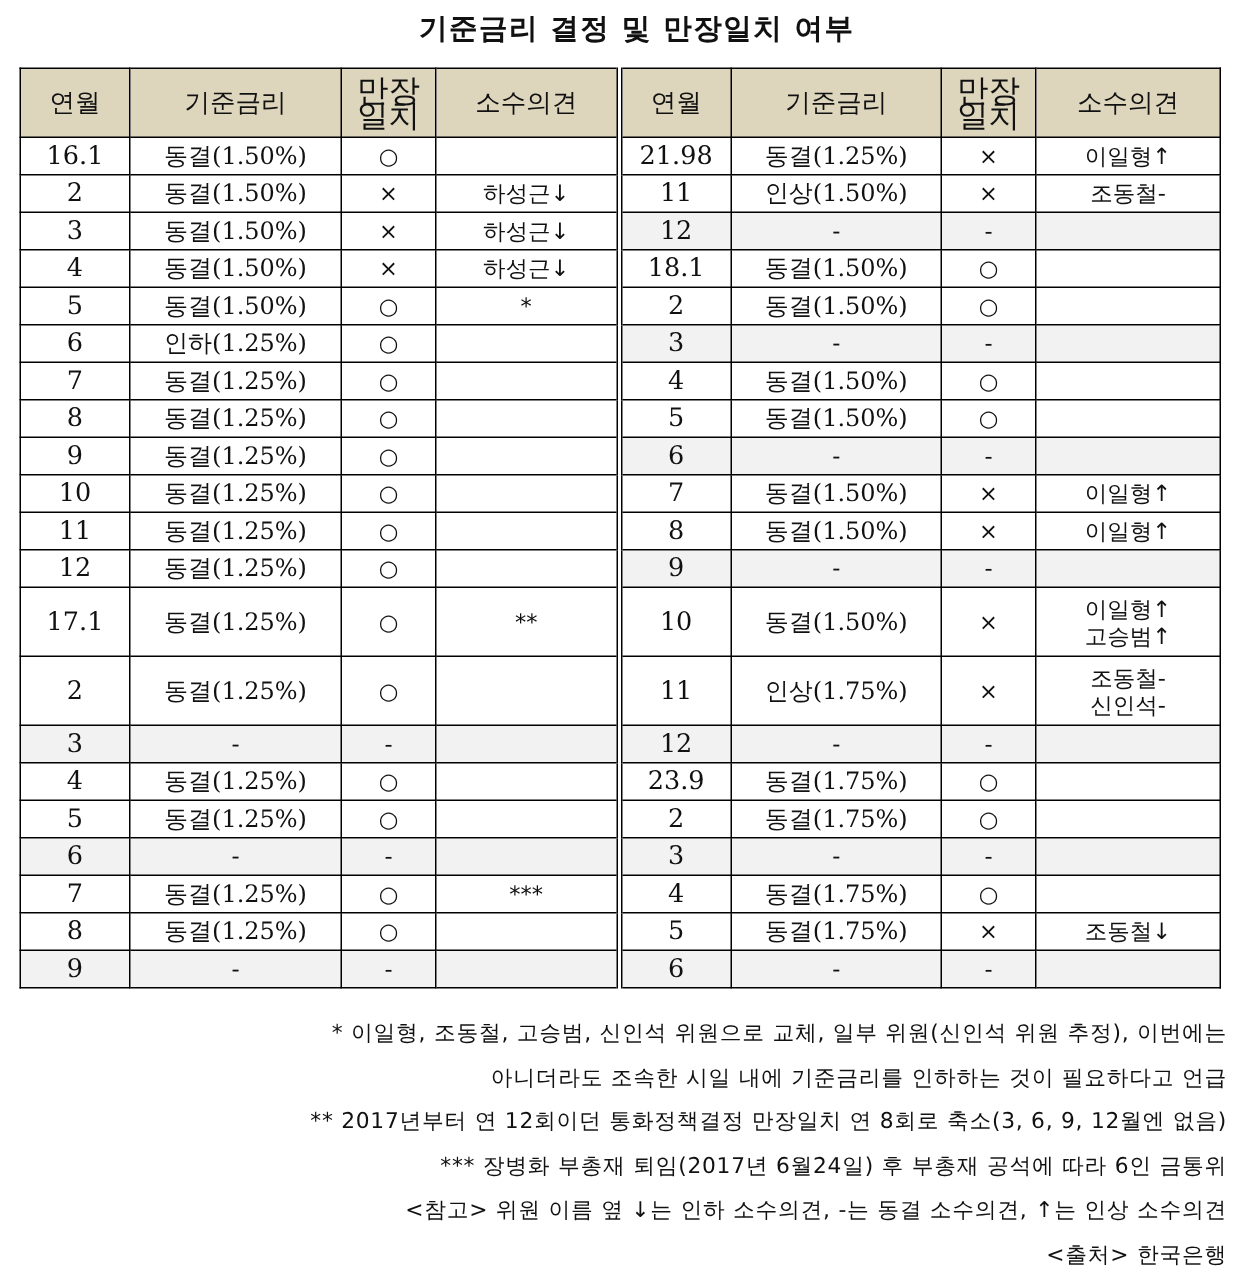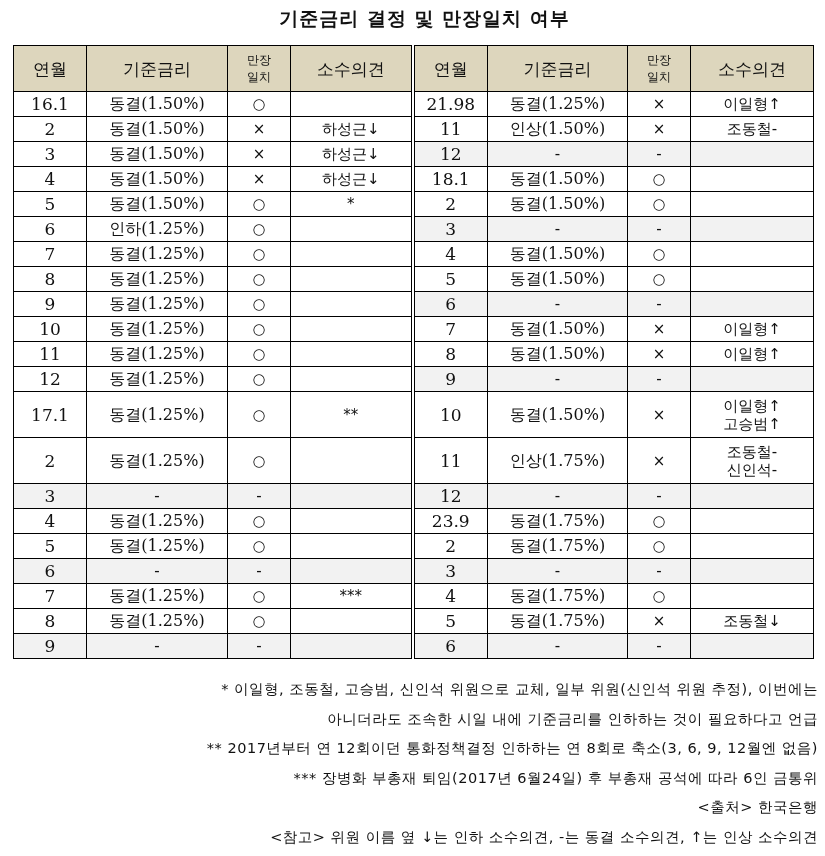--- a/index.html
+++ b/index.html
@@ -19,21 +19,21 @@
     font-size: 16px;
   }
   table.rates td, table.rates th {
     border: 1px solid #000; padding: 0; text-align: center; vertical-align: middle;
     overflow: hidden; white-space: nowrap; line-height: 18px;
   }
   table.rates th {
     background: #ddd6bd; font-weight: normal;
     font-family: "DejaVu Sans", sans-serif; font-size: 17px; height: 45px;
   }
-  table.rates th.stack { font-size: 12px; line-height: 17px; }
+  table.rates th.stack { font-size: 21px; line-height: 17px; }
   table.rates td { height: 24px; }
   table.rates tr.tall td { height: 45px; }
   table.rates td.grey { background: #f2f2f2; }
   table.rates td.sep, table.rates th.sep { border-left: 4px double #000; }
   .num { font-family: "DejaVu Serif", serif; font-size: 17px; }
   .rate { font-size: 16px; }
   .mark { font-family: "DejaVu Sans", sans-serif; font-size: 15px; }
   .dissent { font-family: "DejaVu Sans", sans-serif; font-size: 15px; line-height: 20px; white-space: normal; }
   .dissent .line { display: block; }
   .notes {
@@ -374,17 +374,17 @@
         <td class="dissent grey">
           <span class="line"></span>
         </td>
       </tr>
     </tbody>
 </table>
 
 <div class="notes" id="notes">
     <div>* 이일형, 조동철, 고승범, 신인석 위원으로 교체, 일부 위원(신인석 위원 추정), 이번에는</div>
     <div class="indent">아니더라도 조속한 시일 내에 기준금리를 인하하는 것이 필요하다고 언급</div>
-    <div>** 2017년부터 연 12회이던 통화정책결정 인하하는 연 8회로 축소(3, 6, 9, 12월엔 없음)</div>
+    <div>** 2017년부터 연 12회이던 통화정책결정 만장일치 연 8회로 축소(3, 6, 9, 12월엔 없음)</div>
     <div>*** 장병화 부총재 퇴임(2017년 6월24일) 후 부총재 공석에 따라 6인 금통위</div>
+    <div>&lt;참고&gt; 위원 이름 옆 ↓는 인하 소수의견, -는 동결 소수의견, ↑는 인상 소수의견</div>
     <div>&lt;출처&gt; 한국은행</div>
-    <div>&lt;참고&gt; 위원 이름 옆 ↓는 인하 소수의견, -는 동결 소수의견, ↑는 인상 소수의견</div>
   </div>
 
 </body></html>

